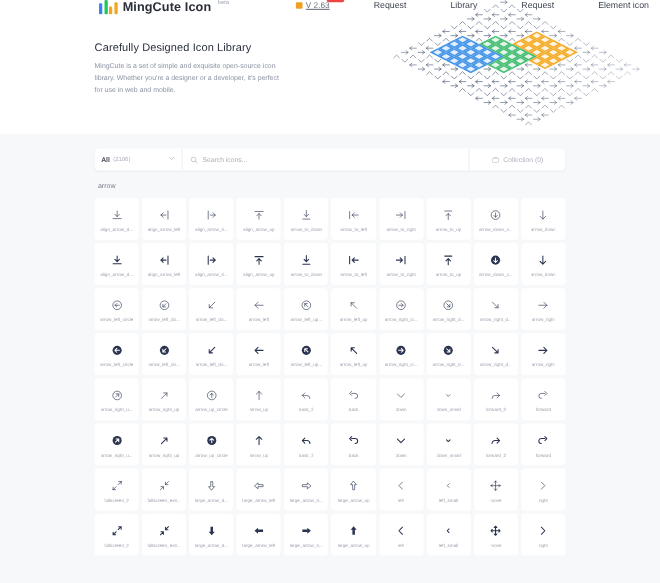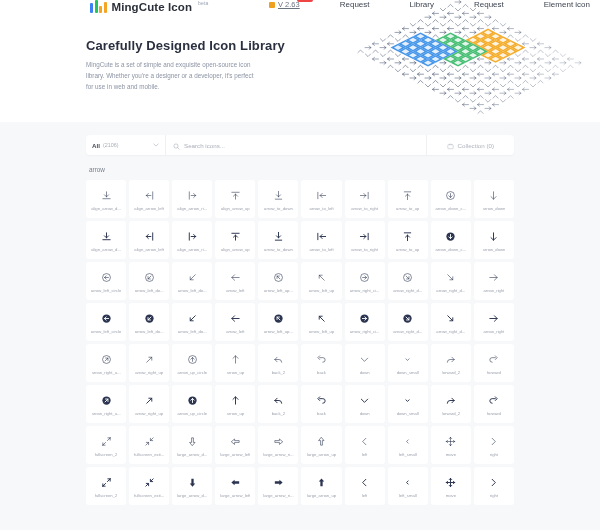--- a/index.html
+++ b/index.html
@@ -56,21 +56,21 @@
     position: absolute; top: -5px; right: -13px;
     background: #ef4444; color: #fff;
     font-size: 4.2px; font-weight: 700;
     padding: 1px 2.5px; border-radius: 2px;
     letter-spacing: .2px;
   }
   .navlink { font-size: 8px; color: #3f4551; text-decoration: none; margin-left: 24px; }
 
   .hero-copy { position: relative; padding: 8px 0 0 86px; z-index: 5; }
   .hero-title {
-    font-size: 13px; font-weight: 700; color: #2b3040; letter-spacing: .1px;
+    font-size: 10px; font-weight: 400; color: #2b3040; letter-spacing: .1px;
     margin-bottom: 6px;
   }
   .hero-sub {
     font-size: 6.3px; line-height: 1.75; color: #8b93a3; max-width: 168px;
   }
 
   
   .body-wrap {
     background: #f7f8fa;
     height: 408px;

